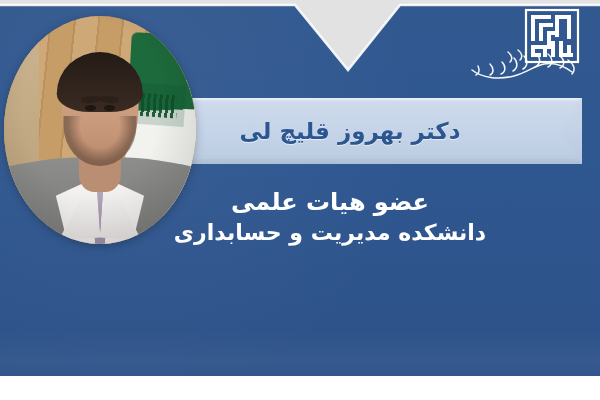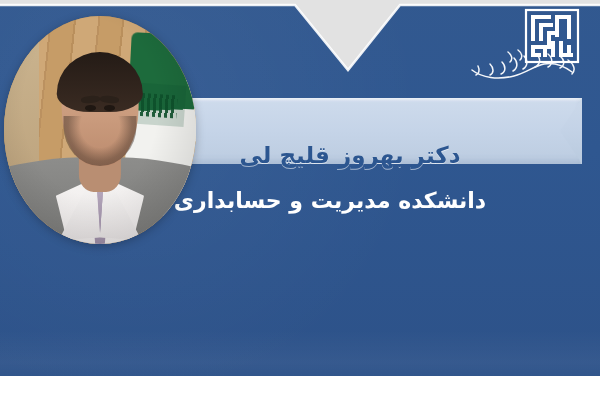--- a/index.html
+++ b/index.html
@@ -106,21 +106,20 @@
     display: flex;
     align-items: center;
     justify-content: center;
     color: #2c5690;
     font-size: 23px;
     font-weight: bold;
     letter-spacing: 0px;
     direction: rtl;
     text-shadow: 0 1px 0 rgba(255,255,255,0.55);
     white-space: nowrap;
-    margin-top: 24px;
   }
 
   
   .subtitle {
     position: absolute;
     left: 120px;
     top: 186px;
     width: 420px;
     direction: rtl;
     text-align: center;
@@ -362,20 +361,21 @@
     <polyline points="0,5 295,5 348,70 400,5 600,5" fill="none" stroke="#ffffff" stroke-width="2.5" opacity="0.9"></polyline>
   </svg>
 
   <div class="panel-sheen"></div>
 
   <div class="ribbon"></div>
   <div class="ribbon-inner"></div>
   <div class="ribbon-name">دکتر بهروز قلیچ لی</div>
 
   <div class="subtitle">
+    <div class="line1">عضو هیات علمی</div>
     <div class="line2">دانشکده مدیریت و حسابداری</div>
   </div>
 
   <div class="portrait">
     <div class="bg-wood"></div>
     <div class="bg-wall"></div>
     <div class="whiteboard"></div>
     <div class="flag"></div>
     <div class="flag-strip"></div>
     <div class="flag-emblem"></div>

